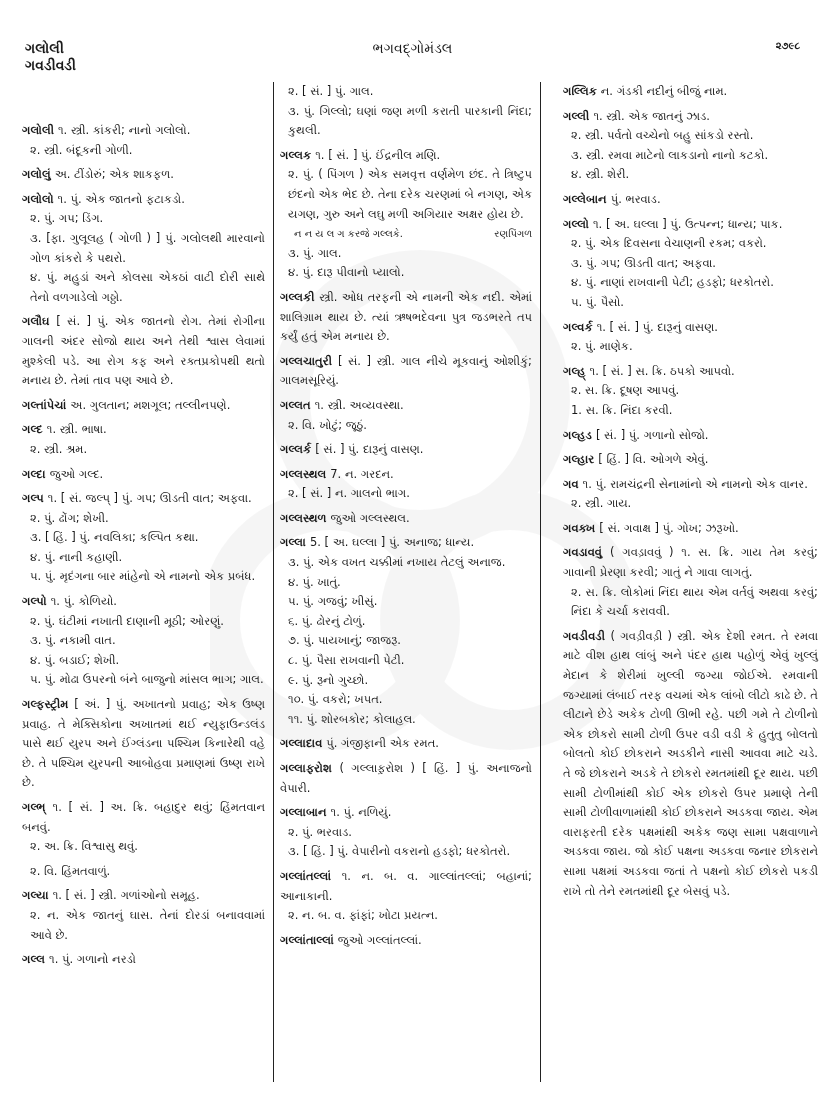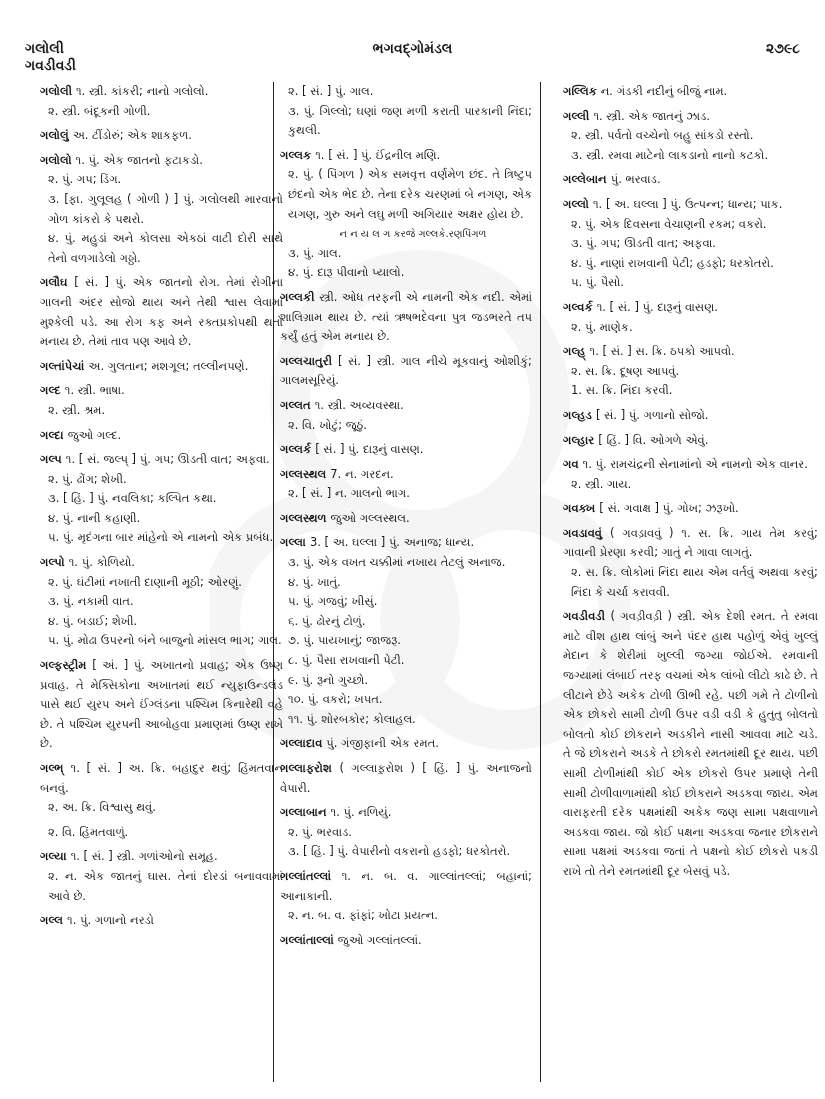--- a/index.html
+++ b/index.html
@@ -1,31 +1,31 @@
 <!DOCTYPE html>
 <html><head>
 <meta charset="utf-8">
 <style>
   html, body { margin:0; padding:0; background:#ffffff; }
   body { width:825px; height:1099px; overflow:hidden; position:relative;
          font-family:"DejaVu Sans", sans-serif; color:#1a1a1a; }
   .header { position:absolute; top:40px; left:25px; right:25px; height:50px; }
   .hl { position:absolute; left:0; top:0; font-weight:bold; font-size:14px; line-height:17px; }
-  .hc { position:absolute; left:0; right:0; top:0; text-align:center; font-weight:bold; font-size:14px; }
-  .hr { position:absolute; right:0; top:0; font-weight:bold; font-size:14px; }
+  .hc { position:absolute; left:0; right:0; top:0; text-align:center; font-weight:normal; font-size:14px; }
+  .hr { position:absolute; right:0; top:0; font-weight:bold; font-size:10px; }
   .col { position:absolute; top:82px; font-size:11.5px; line-height:19.6px; }
-  .c1 { left:40px; width:243px; }
+  .c1 { left:22px; width:243px;margin-top:39px; }
   .c2 { left:280px; width:252px; }
   .c3 { left:547px; width:255px;margin-left:16px; }
   .rule { position:absolute; top:82px; width:1px; background:#222; }
   .entry { margin-bottom:5px; }
   .hw { font-weight:bold; }
   .sense { padding-left:8px; }
   .line { text-align:justify; }
-  .quote { padding-left:14px; font-size:10px; display:flex; justify-content:center; }
+  .quote { padding-left:14px; font-size:10px; display:flex; justify-content:space-between; }
   .watermark { position:absolute; left:210px; top:200px; width:420px; height:700px; opacity:0.05; pointer-events:none; }
 </style>
 </head>
 <body>
 
 <svg class="watermark" viewBox="0 0 420 700">
   <circle cx="210" cy="200" r="130" fill="none" stroke="#555" stroke-width="40"></circle>
   <circle cx="120" cy="420" r="110" fill="none" stroke="#555" stroke-width="40"></circle>
   <circle cx="300" cy="420" r="110" fill="none" stroke="#555" stroke-width="40"></circle>
 </svg>
@@ -130,21 +130,21 @@
       <div class="line"><span class="hw">ગલ્લર્ક </span><span>[ સં. ] પું. દારૂનું વાસણ.</span></div>
     </div>
     <div class="entry">
       <div class="line"><span class="hw">ગલ્લસ્થલ </span><span>7. ન. ગરદન.</span></div>
       <div class="line sense"><span>૨. [ સં. ] ન. ગાલનો ભાગ.</span></div>
     </div>
     <div class="entry">
       <div class="line"><span class="hw">ગલ્લસ્થળ </span><span>જુઓ ગલ્લસ્થલ.</span></div>
     </div>
     <div class="entry">
-      <div class="line"><span class="hw">ગલ્લા </span><span>3. [ અ. ઘલ્લા ] પું. અનાજ; ધાન્ય.</span></div>
+      <div class="line"><span class="hw">ગલ્લા </span><span>5. [ અ. ઘલ્લા ] પું. અનાજ; ધાન્ય.</span></div>
       <div class="line sense"><span>૩. પું. એક વખત ચક્કીમાં નખાય તેટલું અનાજ.</span></div>
       <div class="line sense"><span>૪. પું. ખાતું.</span></div>
       <div class="line sense"><span>૫. પું. ગજવું; ખીસું.</span></div>
       <div class="line sense"><span>૬. પું. ઢોરનું ટોળું.</span></div>
       <div class="line sense"><span>૭. પું. પાયખાનું; જાજરૂ.</span></div>
       <div class="line sense"><span>૮. પું. પૈસા રાખવાની પેટી.</span></div>
       <div class="line sense"><span>૯. પું. રૂનો ગુચ્છો.</span></div>
       <div class="line sense"><span>૧૦. પું. વકરો; ખપત.</span></div>
       <div class="line sense"><span>૧૧. પું. શોરબકોર; કોલાહલ.</span></div>
     </div>
@@ -168,20 +168,21 @@
     </div>
   </div>
 <div class="col c3">
     <div class="entry">
       <div class="line"><span class="hw">ગલ્લિક </span><span>ન. ગંડકી નદીનું બીજું નામ.</span></div>
     </div>
     <div class="entry">
       <div class="line"><span class="hw">ગલ્લી </span><span>૧. સ્ત્રી. એક જાતનું ઝાડ.</span></div>
       <div class="line sense"><span>૨. સ્ત્રી. પર્વતો વચ્ચેનો બહુ સાંકડો રસ્તો.</span></div>
       <div class="line sense"><span>૩. સ્ત્રી. રમવા માટેનો લાકડાનો નાનો કટકો.</span></div>
+      <div class="line sense"><span>૪. સ્ત્રી. શેરી.</span></div>
     </div>
     <div class="entry">
       <div class="line"><span class="hw">ગલ્લેબાન </span><span>પું. ભરવાડ.</span></div>
     </div>
     <div class="entry">
       <div class="line"><span class="hw">ગલ્લો </span><span>૧. [ અ. ઘલ્લા ] પું. ઉત્પન્ન; ધાન્ય; પાક.</span></div>
       <div class="line sense"><span>૨. પું. એક દિવસના વેચાણની રકમ; વકરો.</span></div>
       <div class="line sense"><span>૩. પું. ગપ; ઊડતી વાત; અફવા.</span></div>
       <div class="line sense"><span>૪. પું. નાણાં રાખવાની પેટી; હડફો; ધરકોતરો.</span></div>
       <div class="line sense"><span>૫. પું. પૈસો.</span></div>

